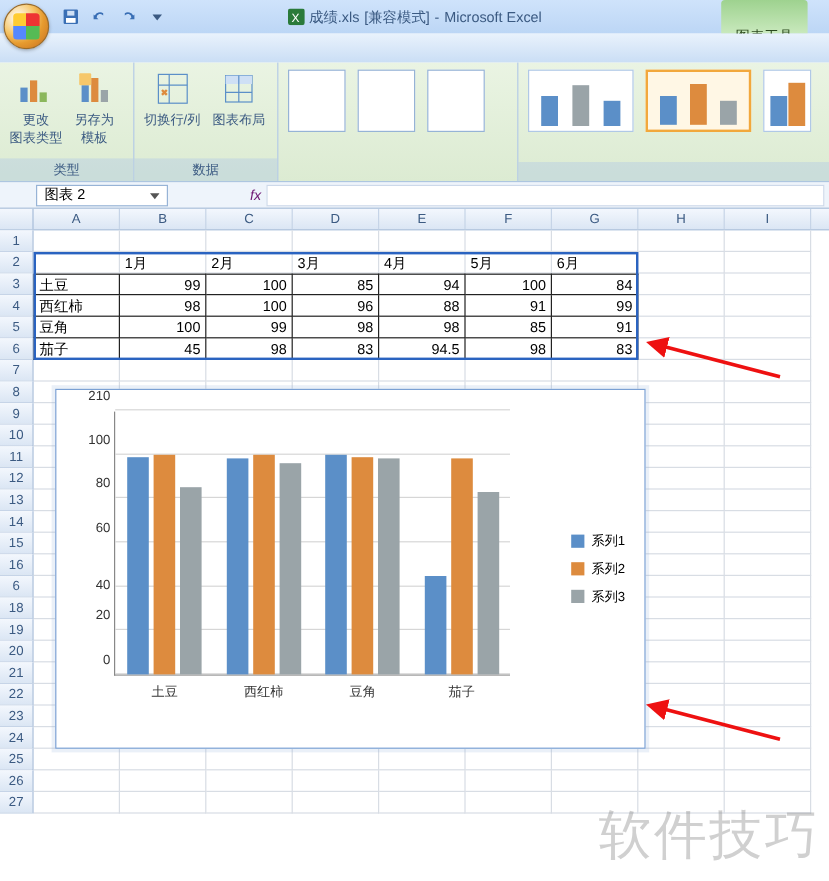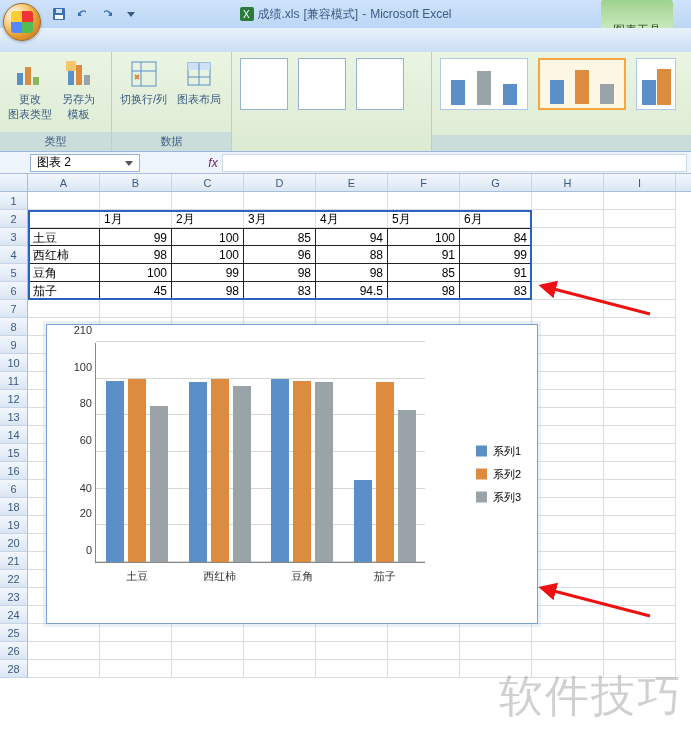--- a/index.html
+++ b/index.html
@@ -546,21 +546,21 @@
         <div class="cell"></div>
         <div class="cell"></div>
         <div class="cell"></div>
         <div class="cell"></div>
         <div class="cell"></div>
         <div class="cell"></div>
         <div class="cell"></div>
         <div class="cell"></div>
       </div>
       <div class="row">
-        <div class="rowh">28</div>
+        <div class="rowh">27</div>
         <div class="cell"></div>
         <div class="cell"></div>
         <div class="cell"></div>
         <div class="cell"></div>
         <div class="cell"></div>
         <div class="cell"></div>
         <div class="cell"></div>
         <div class="cell"></div>
         <div class="cell"></div>
       </div>

